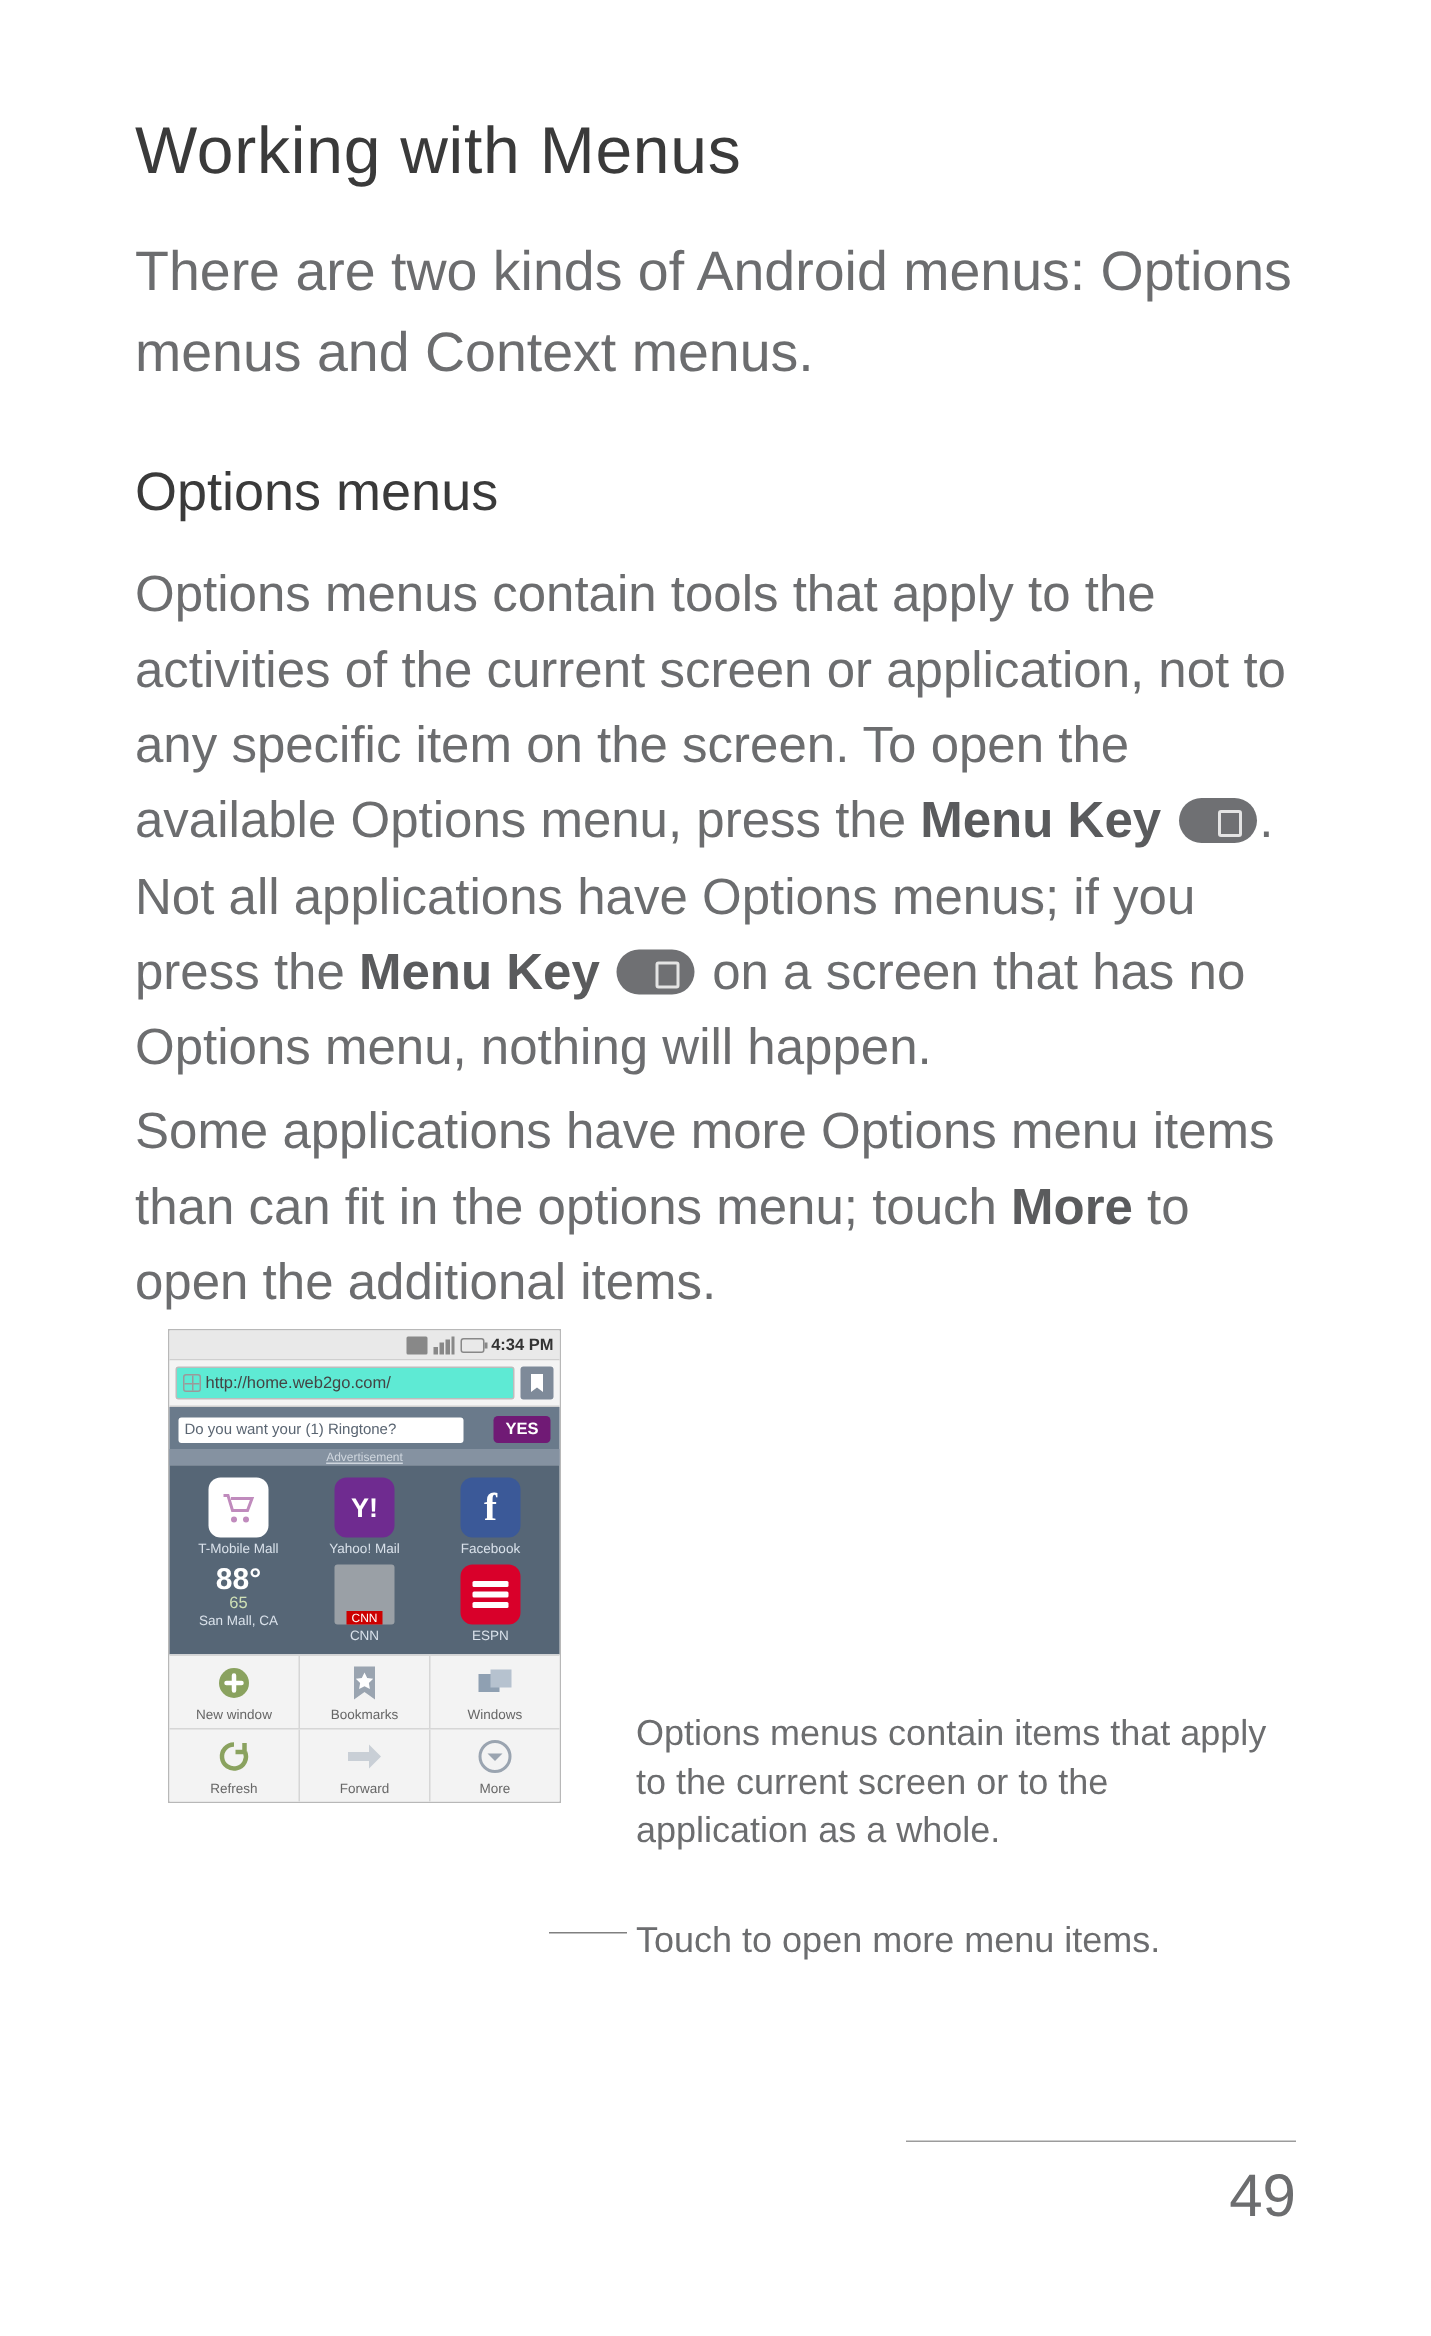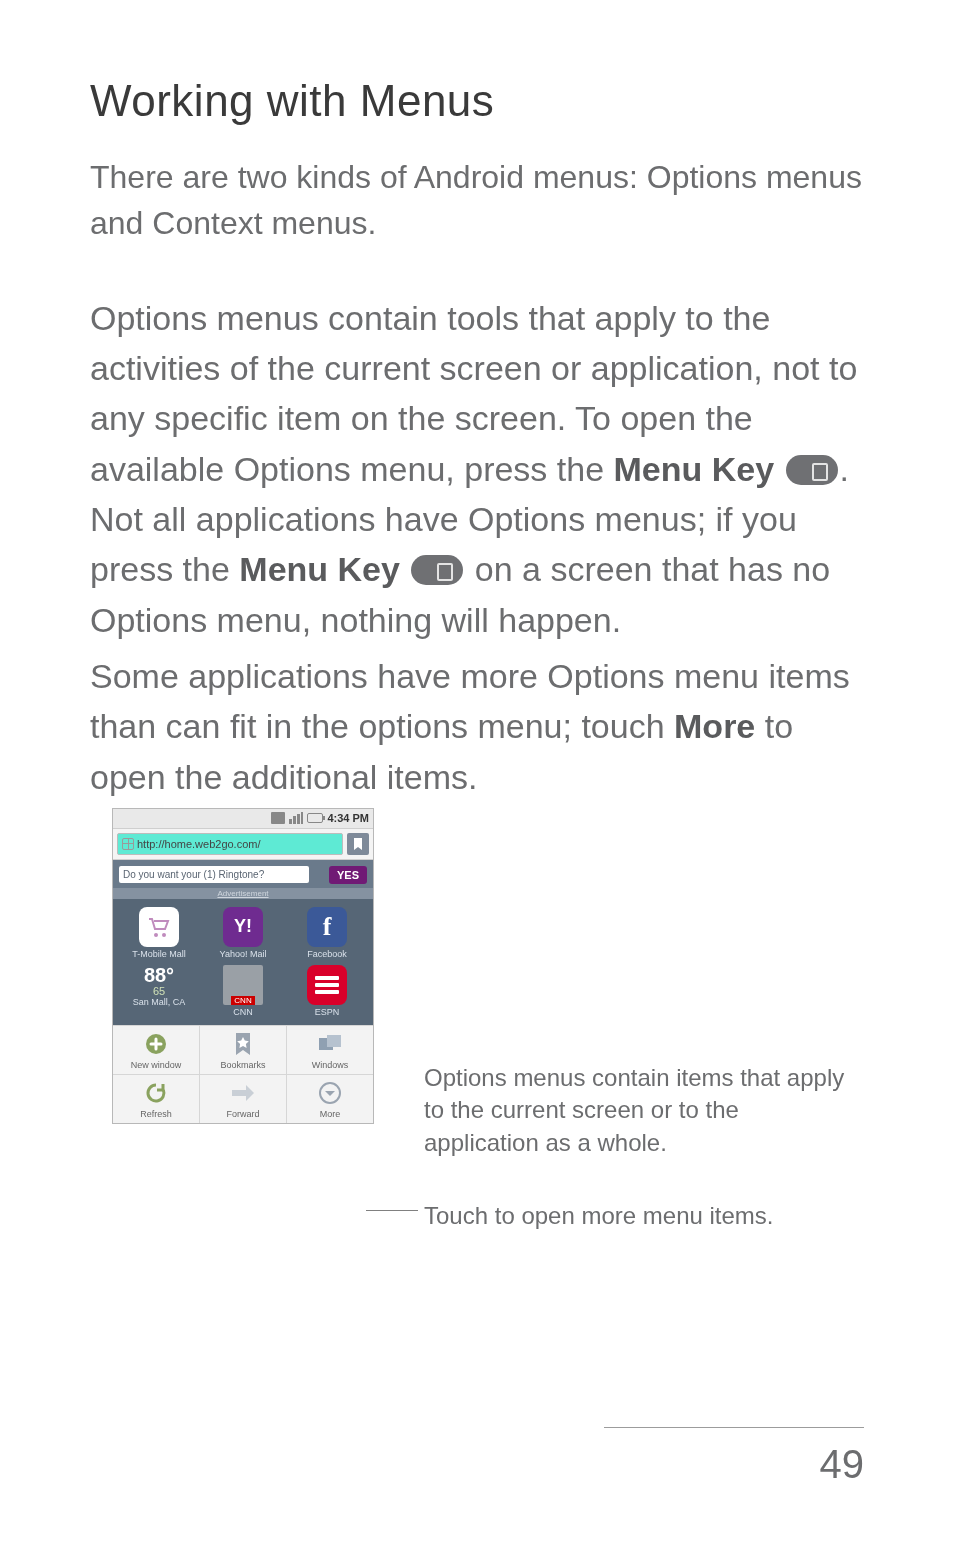--- a/index.html
+++ b/index.html
@@ -14,21 +14,21 @@
     padding: 76px 90px 0 90px;
   }
   h1 {
     font-size: 44px;
     font-weight: 400;
     color: #3a3a3a;
     letter-spacing: 0.5px;
     margin-bottom: 28px;
   }
   .intro {
-    font-size: 32px;
+    font-size: 37px;
     line-height: 1.45;
     margin-bottom: 46px;
     color: #6c6d6f;
   }
   h2 {
     font-size: 36px;
     font-weight: 400;
     color: #3a3a3a;
     margin-bottom: 22px;
   }
@@ -257,20 +257,21 @@
     font-weight: 300;
   }
 </style>
 </head>
 <body>
 
 <div class="page">
   <h1>Working with Menus</h1>
   <p class="intro">There are two kinds of Android menus: Options menus and Context menus.</p>
 
+  <h2>Options menus</h2>
 
   <p class="para">
     <span>Options menus contain tools that apply to the activities of the current screen or application, not to any specific item on the screen. To open the available Options menu, press the </span>
     <b>Menu Key</b>
     <span class="menu-key-icon"></span><span>. Not all applications have Options menus; if you press the </span><b>Menu Key</b>
     <span class="menu-key-icon"></span>
     <span> on a screen that has no Options menu, nothing will happen.</span>
   </p>
 
   <p class="para">

